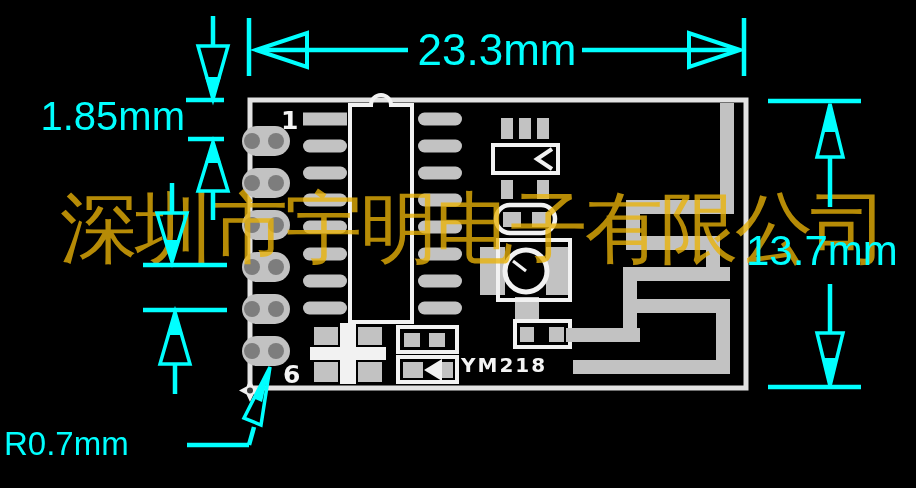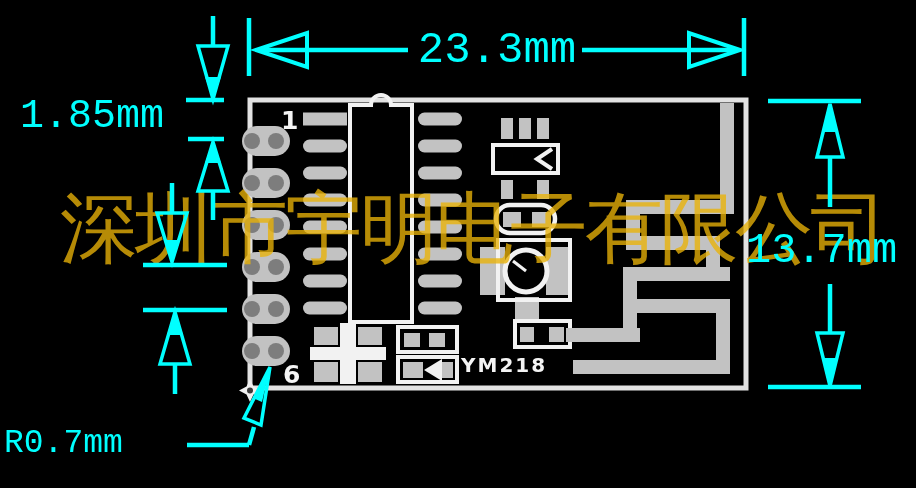--- a/index.html
+++ b/index.html
@@ -6,25 +6,25 @@
   #stage{position:relative;width:916px;height:488px;background:#000;overflow:hidden;
          font-family:"DejaVu Sans",sans-serif;}
   #stage svg{position:absolute;left:0;top:0;}
   #pcb-svg{z-index:1;}
   #watermark{position:absolute;left:60px;top:184px;z-index:2;height:88px;line-height:88px;
     font-size:78px;letter-spacing:-3px;white-space:nowrap;
     font-family:"DejaVu Serif","Liberation Serif",serif;
     color:#eab308;opacity:.78;}
   #dims-svg{z-index:3;pointer-events:none;}
   .lbl{position:absolute;z-index:4;color:#00ffff;white-space:nowrap;
-       font-family:Liberation Mono, monospace;}
+       font-family:Liberation Sans, sans-serif;}
   .silk{position:absolute;z-index:4;color:#f4f4f4;font-weight:bold;white-space:nowrap;
         font-family:"DejaVu Sans",sans-serif;}
   #dim-width{left:402px;top:25px;width:190px;text-align:center;font-size:44px;}
-  #dim-pin1-offset{left:20px;top:94px;width:165px;text-align:left;font-size:40px;}
+  #dim-pin1-offset{left:20px;top:94px;width:165px;text-align:right;font-size:40px;}
   #dim-pitch{left:12px;top:167px;font-size:40px;}
   #dim-height{left:746px;top:227px;font-size:42px;}
   #dim-radius{left:4px;top:425px;font-size:33px;}
   #pcb-model{left:461px;top:353px;font-size:20px;letter-spacing:2px;}
   #pin-first{left:281px;top:106px;font-size:25px;}
   #pin-last{left:283px;top:360px;font-size:25px;}
 </style>
 </head>
 <body>
 

